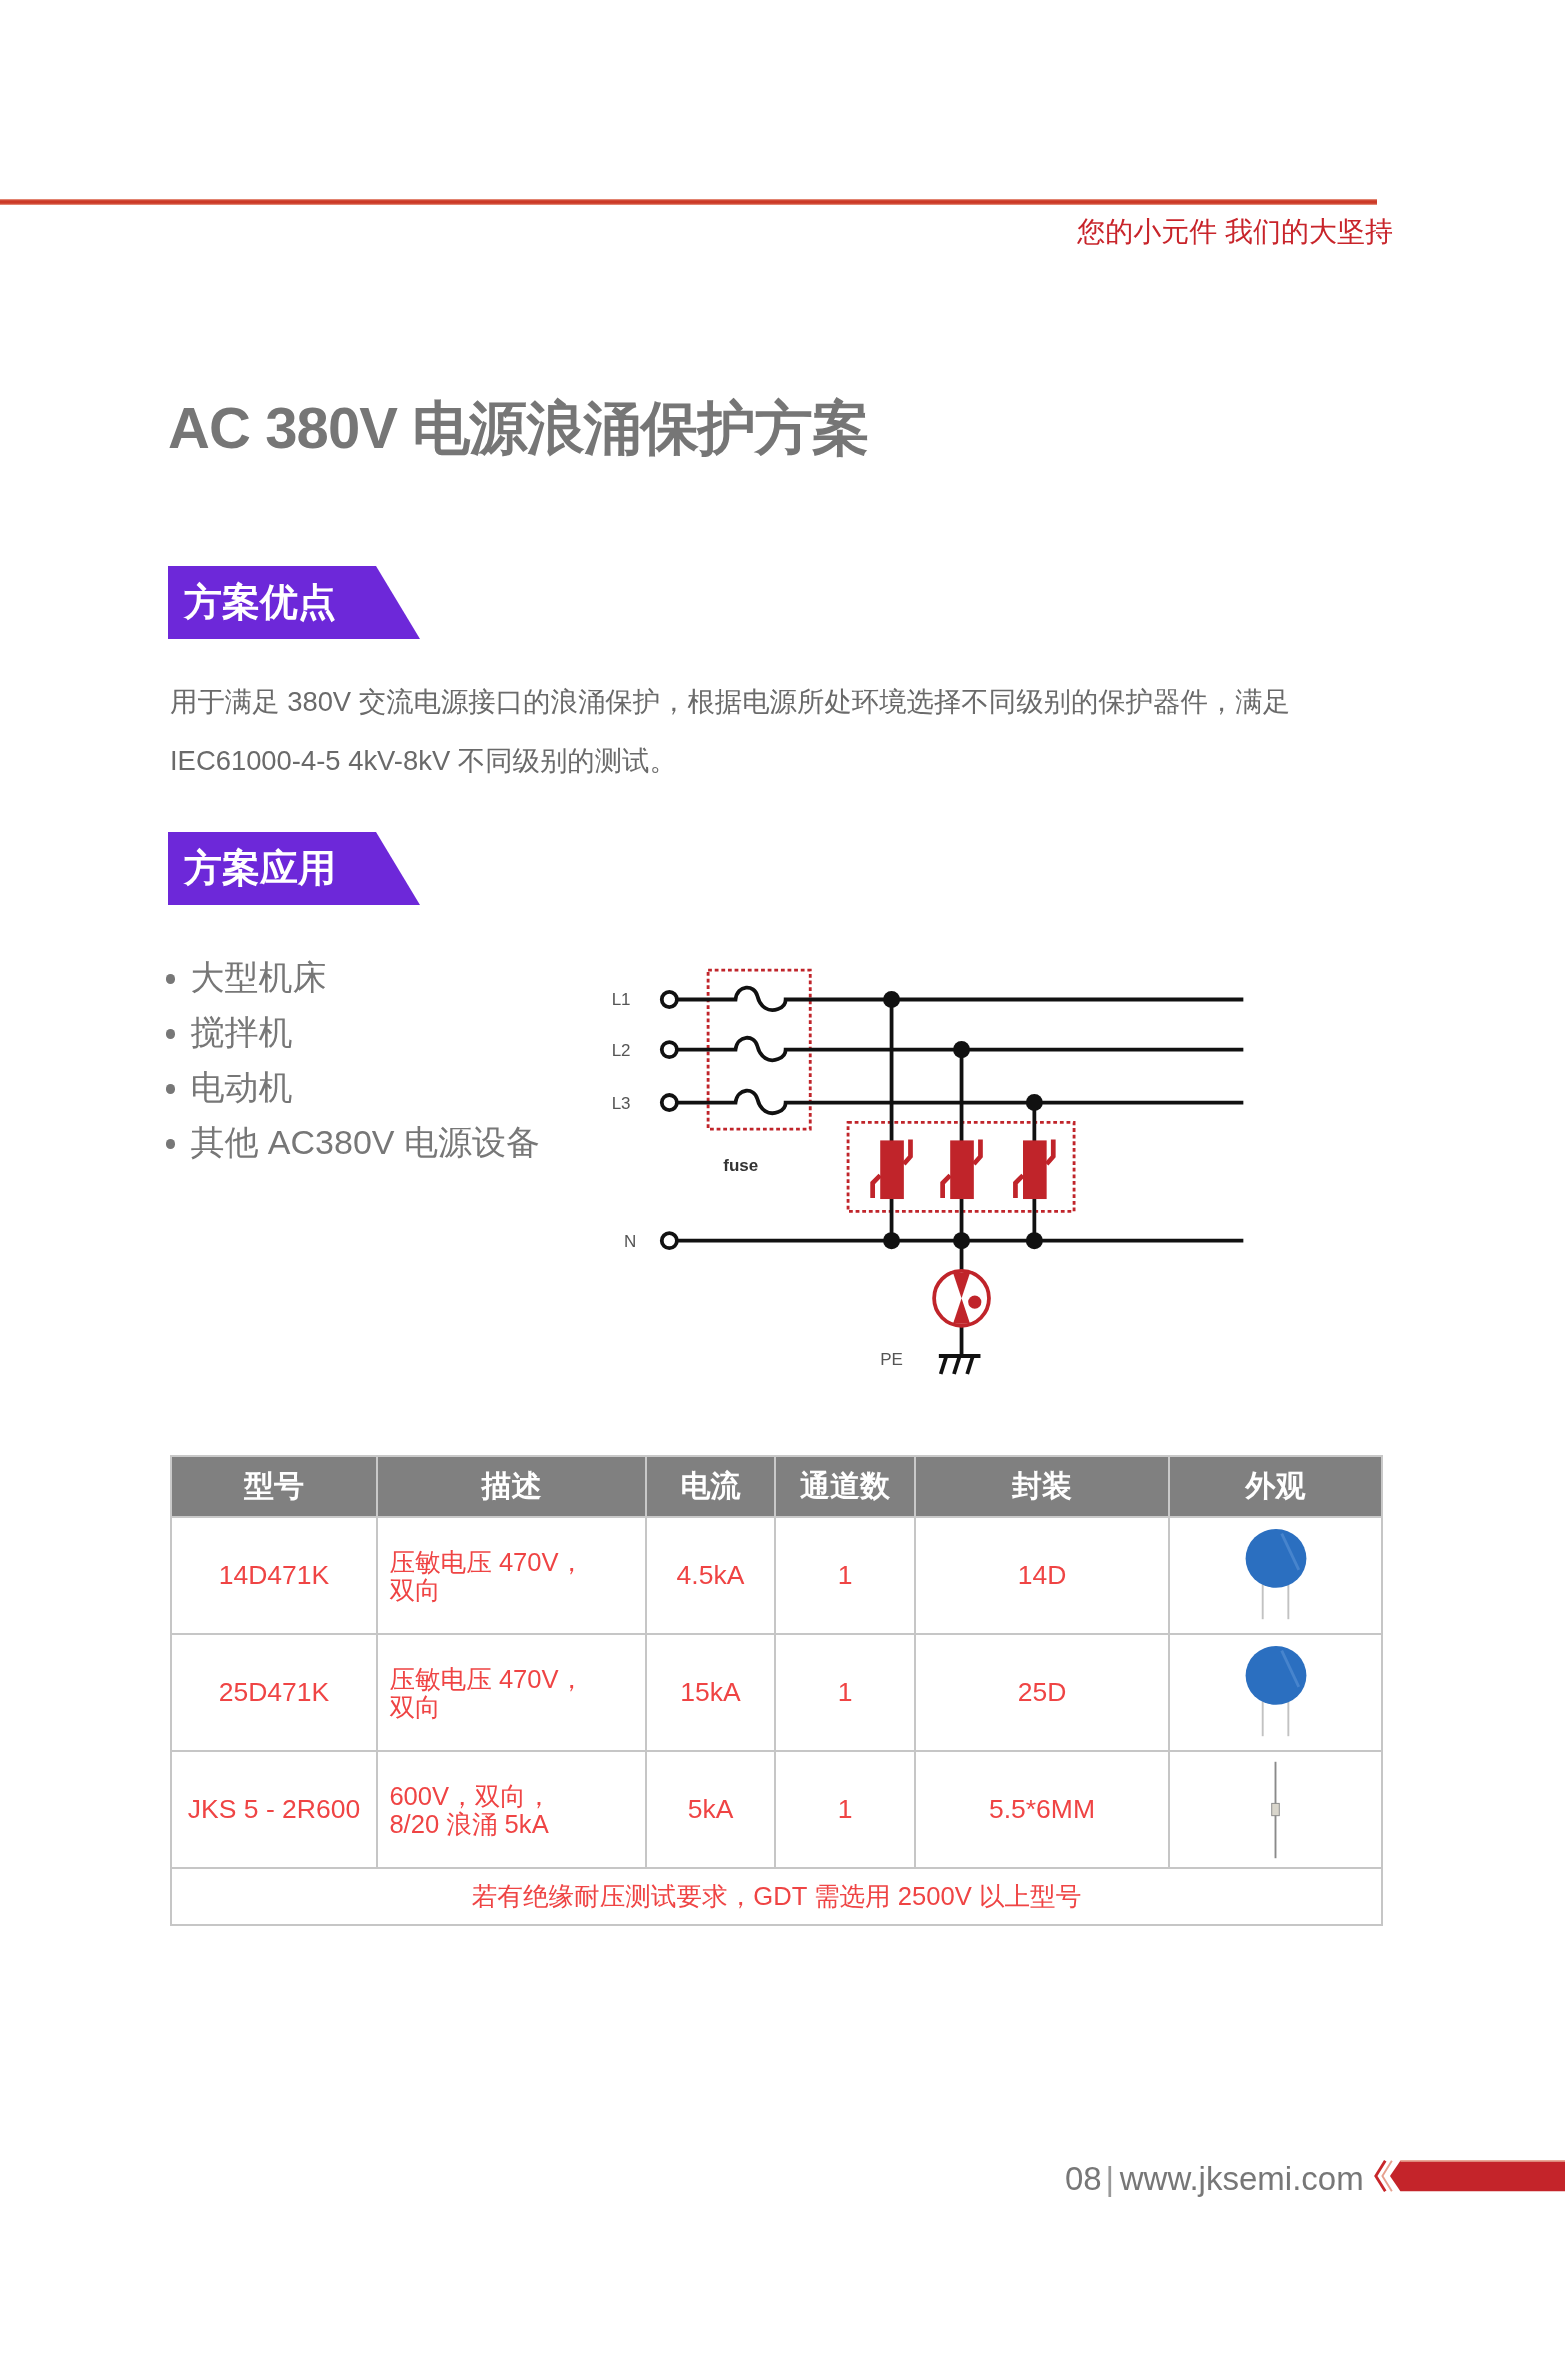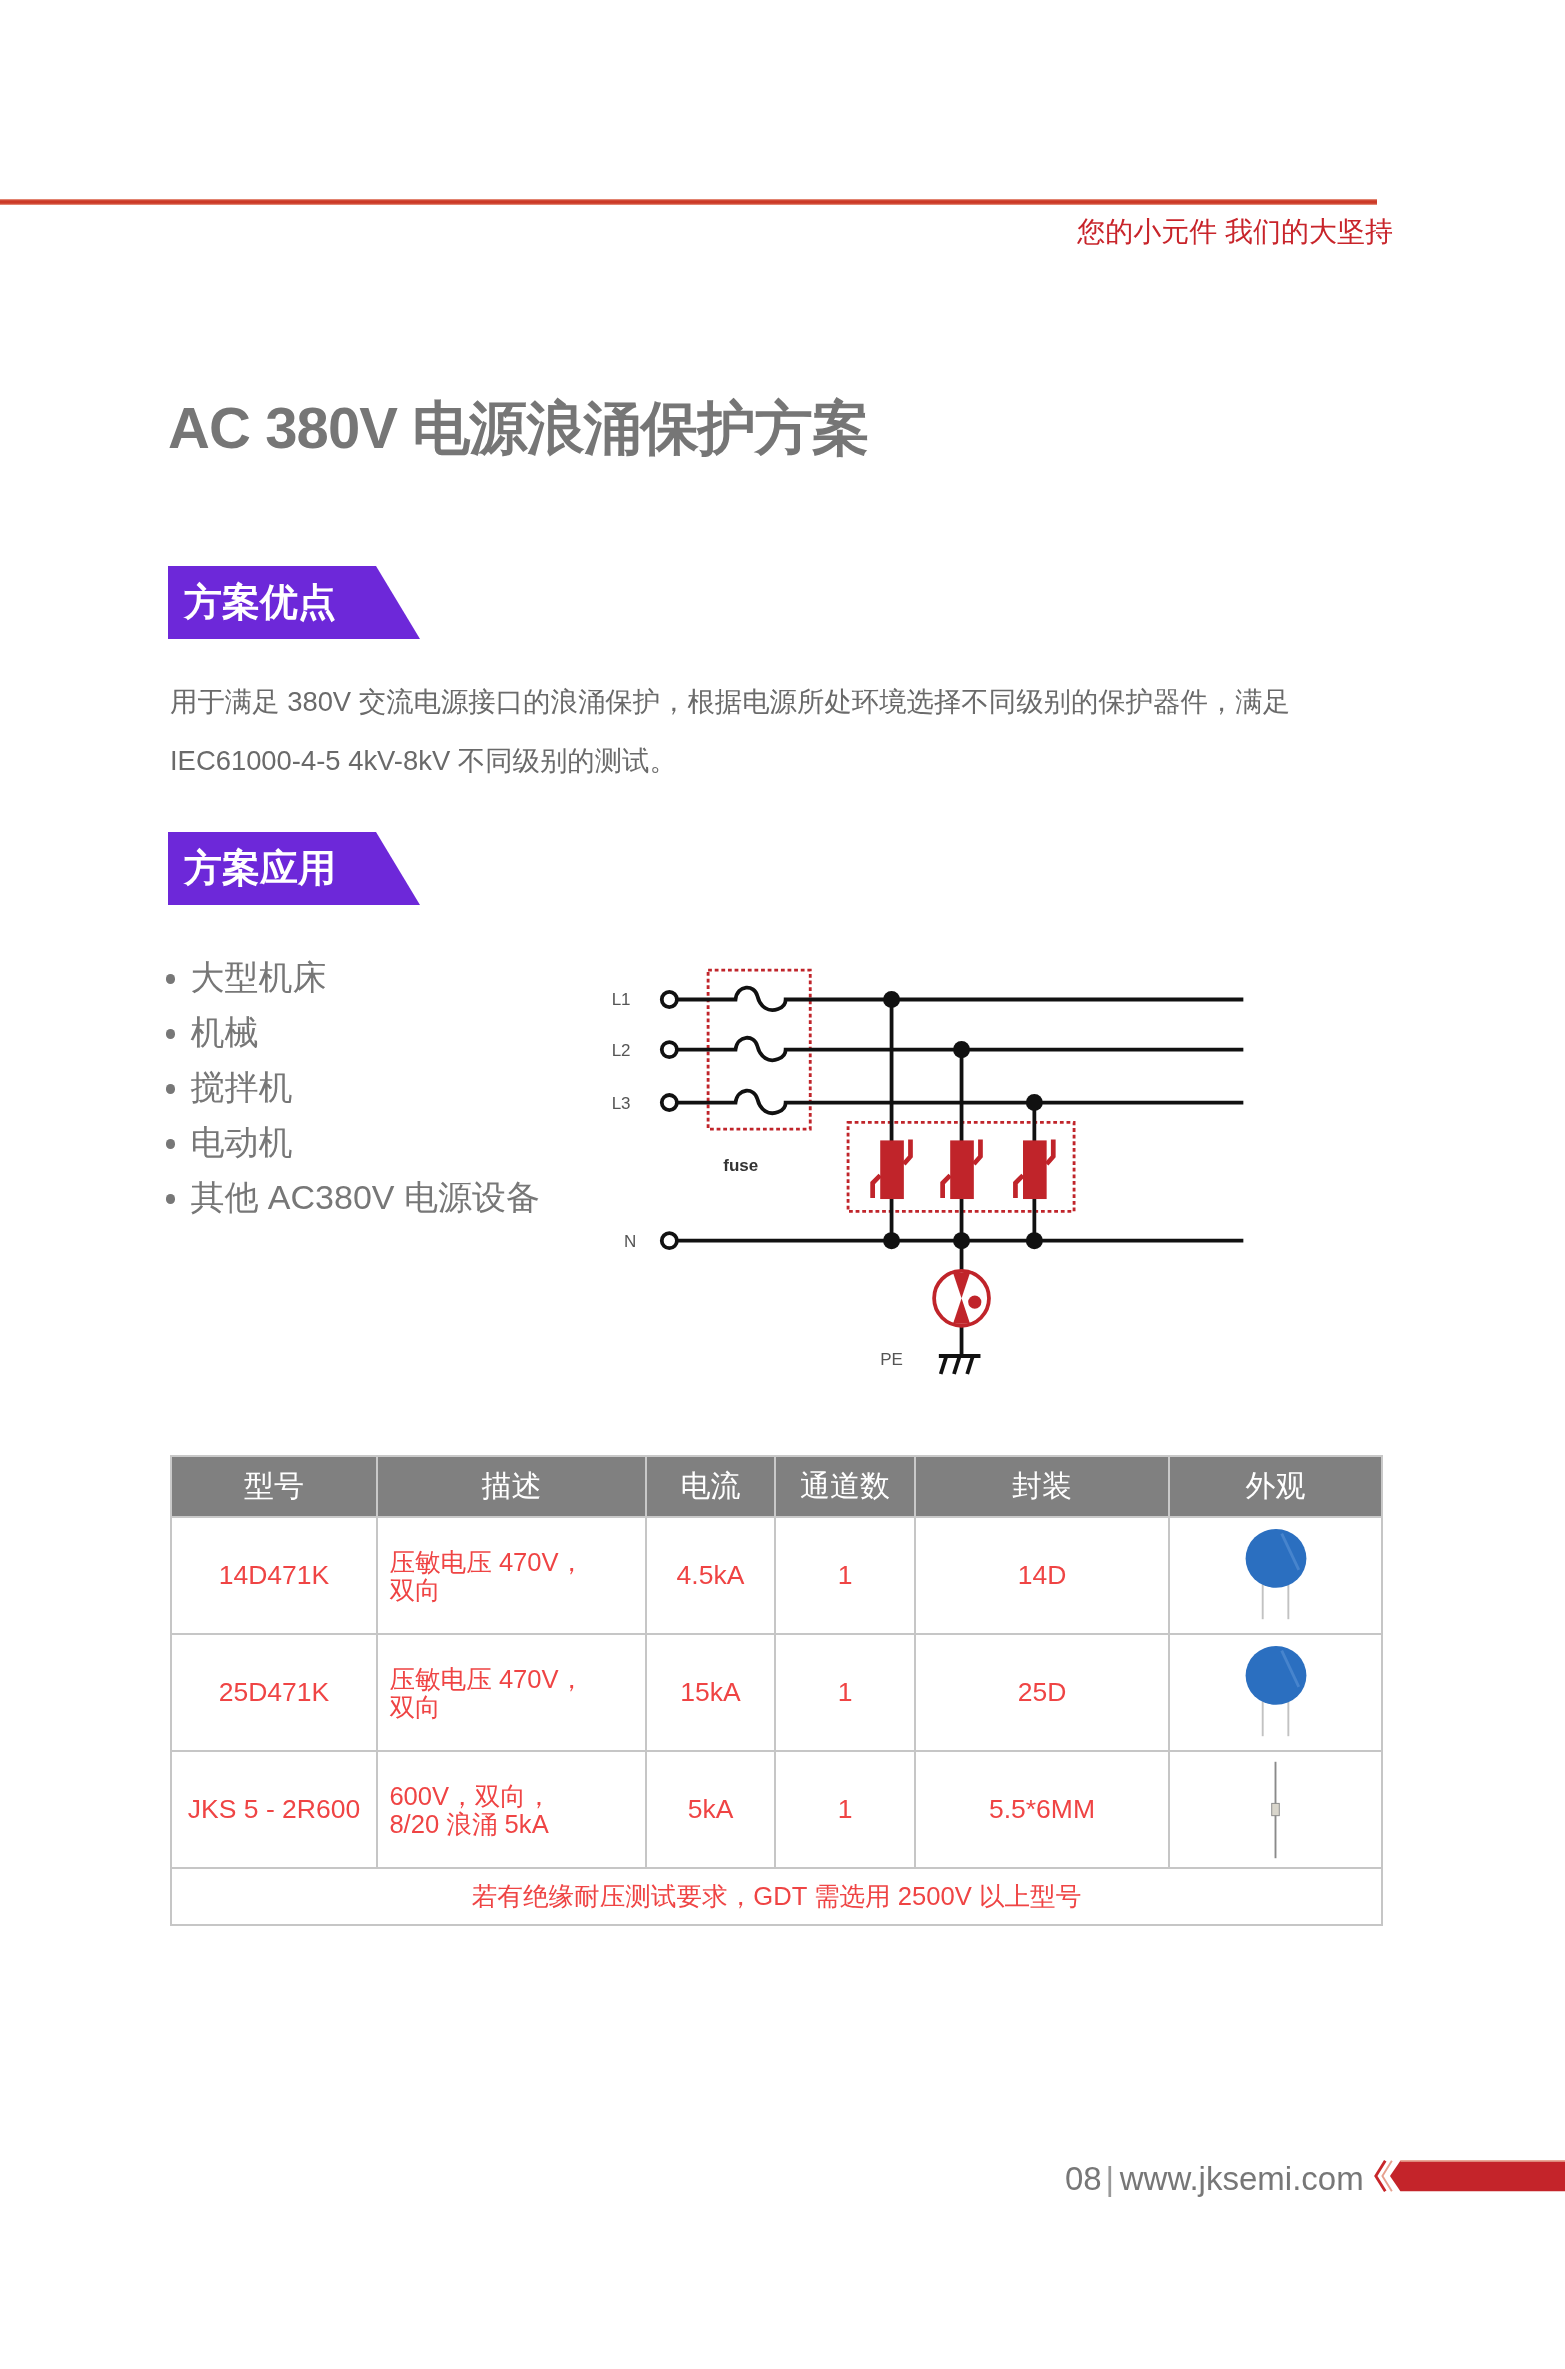--- a/index.html
+++ b/index.html
@@ -49,21 +49,21 @@
   }
   .diagram { left:587px; top:956px; }
   .spec-table {
     position:absolute; left:170px; top:1455px; width:1210px;
     border-collapse:collapse; table-layout:fixed;
   }
   .spec-table th, .spec-table td {
     border:2.8px solid #c6c6c6; padding:0; overflow:hidden;
   }
   .spec-table th {
-    background:#808080; color:#ffffff; font-size:30px; font-weight:normal;
+    background:#808080; color:#ffffff; font-size:30px; font-weight:bold;
     height:59px; border-color:#c9c9c9;
   }
   .spec-table td {
     height:115px; font-size:26.5px; color:#ef4444; text-align:center;
     vertical-align:middle; white-space:nowrap;
   }
   .spec-table td.desc { text-align:left; padding-left:11.4px; }
   .spec-table td.desc div { line-height:28px; font-size:25.6px; }
   .spec-table td.note { height:55px; font-size:25.6px; }
   .spec-table td svg { display:block; margin:0 auto; }
@@ -88,21 +88,20 @@
 <div class="abs para">
   <div>用于满足 380V 交流电源接口的浪涌保护，根据电源所处环境选择不同级别的保护器件，满足</div>
   <div>IEC61000-4-5 4kV-8kV 不同级别的测试。</div>
 </div>
 
 <div class="abs banner" style="top:832px;font-family:Liberation Serif, serif;">
   <span>方案应用</span>
 </div>
 <ul class="abs bullets">
   <li><span class="dot"></span><span>大型机床</span></li>
-  <li><span class="dot"></span><span>机械</span></li>
   <li><span class="dot"></span><span>搅拌机</span></li>
   <li><span class="dot"></span><span>电动机</span></li>
   <li><span class="dot"></span><span>其他 AC380V 电源设备</span></li>
 </ul>
 
 <svg class="abs diagram" width="681" height="435" viewBox="620 1010 720 460" xmlns="http://www.w3.org/2000/svg">
 
   <rect x="748" y="1025" width="108" height="168" fill="none" stroke="#c0242a" stroke-width="3" stroke-dasharray="4 3"></rect>
   <rect x="896" y="1186" width="239" height="94" fill="none" stroke="#c0242a" stroke-width="3" stroke-dasharray="4 3"></rect>
 

